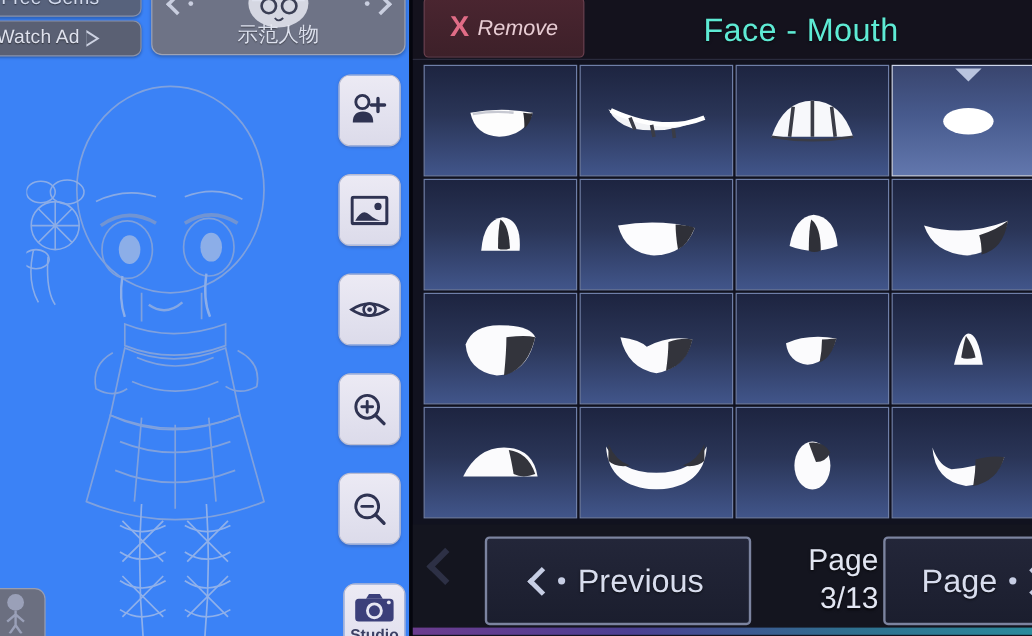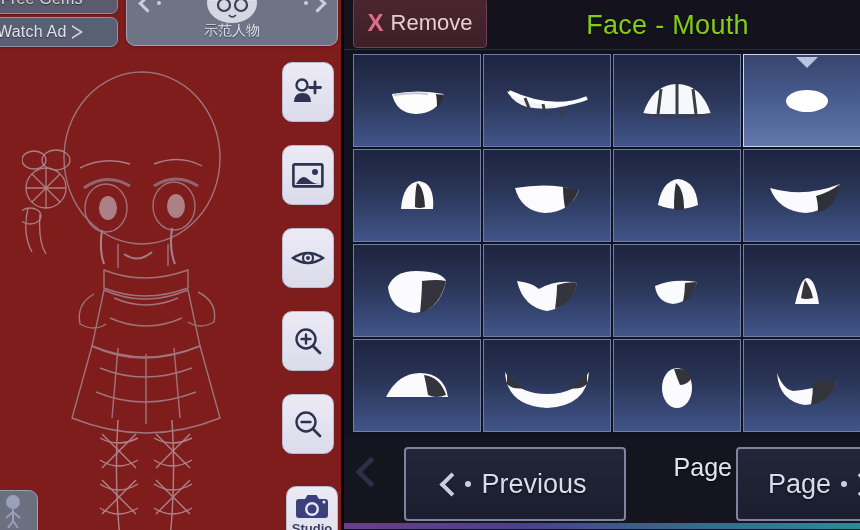--- a/index.html
+++ b/index.html
@@ -6,21 +6,21 @@
   html,body { width:860px; height:530px; overflow:hidden; }
   body {
     font-family:"Liberation Sans", sans-serif;
     background:#f4f4f7;
     position:relative;
   }
 
   
   #left-panel{
     position:absolute; left:0; top:0; width:341px; height:530px;
-    background:#7f1d1d;
+    background:#3b82f6;
     overflow:hidden;
   }
   #char-stage{
     position:absolute; left:0; top:0; width:341px; height:530px;
   }
   #char-art{
     position:absolute; left:22px; top:48px; width:250px; height:490px;
     opacity:.55;
   }
 
@@ -79,21 +79,21 @@
     display:inline-block;
   }
   .chev.l{ border-width:0 0 3px 3px; transform:rotate(45deg); }
   .chev.r{ border-width:3px 3px 0 0; transform:rotate(45deg); }
   .dot{ width:4px;height:4px;border-radius:50%;background:#c9cedf;margin:0 3px; }
   #char-head{
     position:absolute; left:50%; top:-4px; transform:translateX(-50%);
     width:56px;height:44px;
   }
   #char-name{
-    color:#dde1ee; font-size:14px; padding-bottom:5px;
+    color:#dde1ee; font-size:17px; padding-bottom:5px;
     text-shadow:0 1px 1px rgba(0,0,0,.45);
   }
 
   
   #tool-rail{
     position:absolute; right:3px; top:62px; width:56px; z-index:9;
   }
   .tool-btn{
     width:52px;height:60px;margin-bottom:23px;
     background:linear-gradient(180deg,#eceaf4 0%,#e3e2ef 55%,#dcdbea 100%);
@@ -132,25 +132,25 @@
     border-bottom:1px solid #2a2b3d;
   }
   #remove-btn{
     position:absolute;left:9px;top:-2px;width:134px;height:50px;
     background:linear-gradient(180deg,#4a2530 0%,#3d2029 100%);
     border:1px solid #6e4250;
     border-radius:4px;
     display:flex;align-items:center;justify-content:center;gap:7px;
   }
   #remove-x{ color:#e06c86;font-size:24px;font-weight:700;line-height:1; }
-  #remove-label{ color:#e8cdd4;font-size:22px;line-height:1; }
+  #remove-label{ color:#e8cdd4;font-size:18px;line-height:1;font-style:italic; }
   #panel-title{
     position:absolute;left:150px;top:3px;right:19px;height:44px;
     display:flex;align-items:center;justify-content:center;
-    color:#84cc16;font-size:27px;letter-spacing:.3px;
+    color:#5eead4;font-size:27px;letter-spacing:.3px;
     text-shadow:0 1px 2px rgba(0,0,0,.6);
     text-align:center;
   }
 
   
   #item-grid{
     position:absolute;left:9px;top:54px;width:511px;
     display:grid;
     grid-template-columns:repeat(4,128px);
     grid-auto-rows:93px;
@@ -492,20 +492,21 @@
     <div id="prev-btn">
       <span class="nav-chev-wrap">
         <span class="big-chev l"></span>
           <span class="big-dot"></span>
       </span>
       <span class="nav-label">Previous</span>
     </div>
 
     <div id="page-indicator">
       <div>Page</div>
+      <div>3/13</div>
     </div>
 
     <div id="next-btn">
       <span class="nav-label">Page</span>
       <span class="nav-chev-wrap">
         <span class="big-dot"></span>
           <span class="big-chev r"></span>
       </span>
     </div>
 

